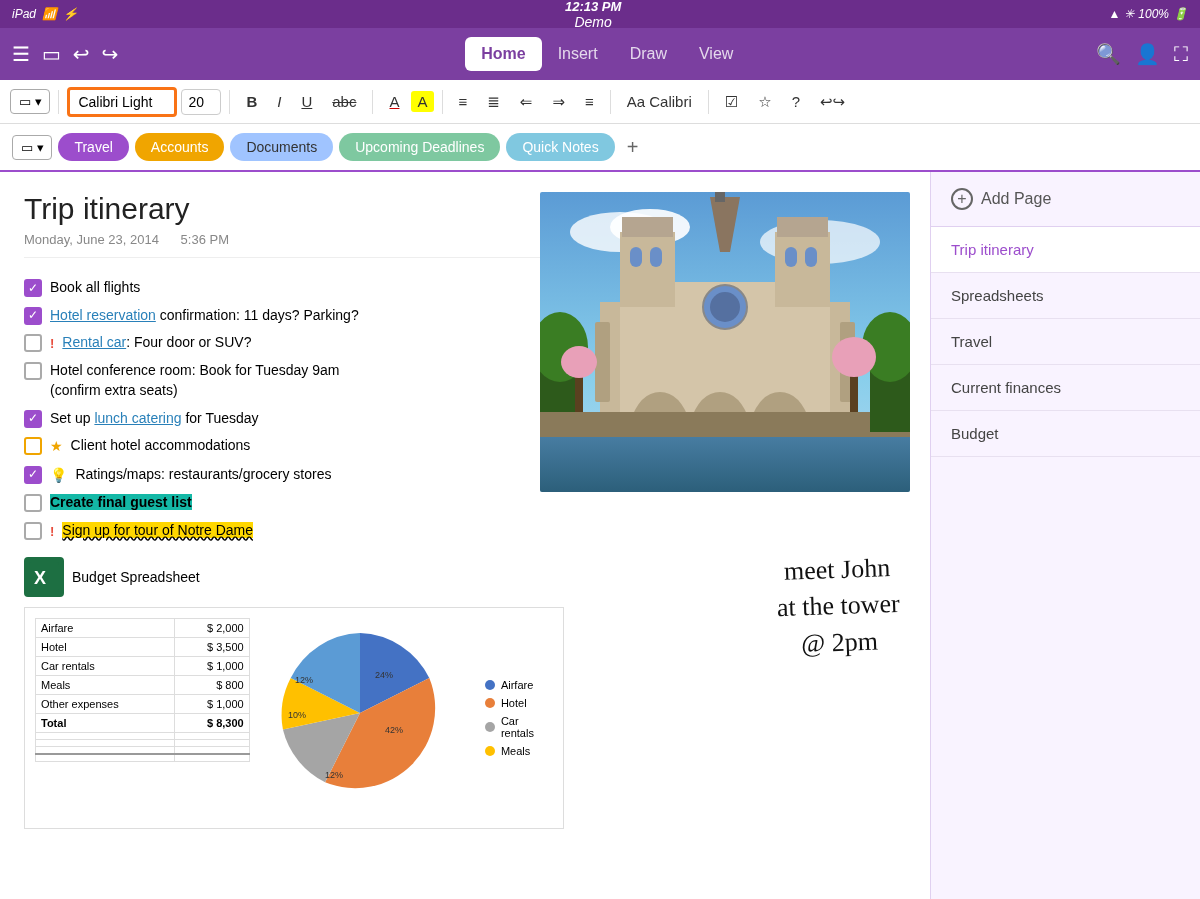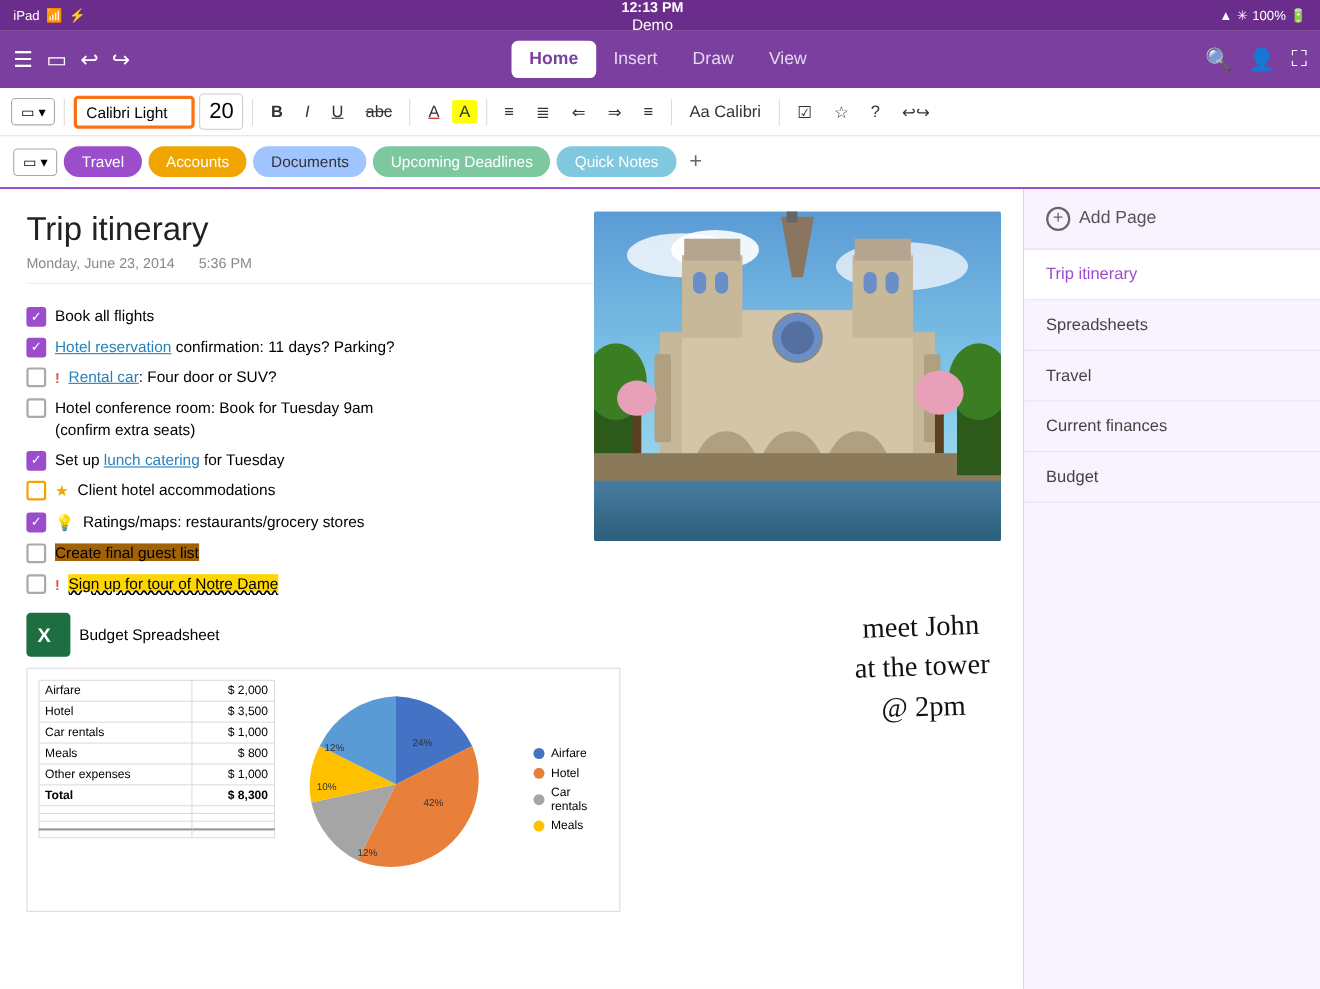--- a/index.html
+++ b/index.html
@@ -8,20 +8,21 @@
     
     .status-bar {
       background: #6b2d8b;
       color: white;
       display: flex;
       justify-content: space-between;
       align-items: center;
       padding: 4px 12px;
       height: 28px;
       font-size: 12px;
+      font-style: italic;
     }
     .status-left { display: flex; align-items: center; gap: 6px; }
     .status-center { text-align: center; }
     .status-center .time { font-weight: 600; font-size: 13px; }
     .status-center .demo { font-size: 14px; }
     .status-right { display: flex; align-items: center; gap: 4px; font-size: 12px; }
 
     
     .toolbar {
       background: #7b3fa0;
@@ -64,23 +65,22 @@
       border: 3px solid #f97316;
       padding: 4px 8px;
       border-radius: 4px;
       font-size: 14px;
       width: 110px;
     }
     .font-size {
       border: 1px solid #ccc;
       padding: 4px 6px;
       border-radius: 4px;
-      font-size: 20px;
+      font-size: 14px;
       width: 40px;
-      text-align: center;
     }
     .format-btn {
       padding: 4px 8px;
       font-size: 15px;
       cursor: pointer;
       border-radius: 3px;
       border: none;
       background: none;
       color: #333;
     }
@@ -167,21 +167,21 @@
       display: flex;
       align-items: center;
       justify-content: center;
     }
     .check-box.checked { border-color: #9c4dcc; background: #9c4dcc; }
     .check-box.checked::after { content: '✓'; color: white; font-size: 12px; }
     .exclaim-mark { color: #e74c3c; font-size: 13px; margin-top: 2px; font-weight: bold; }
     .star-mark { color: #f0a500; font-size: 14px; margin-top: 1px; }
     .bulb-mark { color: #f0a500; font-size: 14px; margin-top: 1px; }
     .link-text { color: #2980b9; text-decoration: underline; }
-    .highlight-yellow { background: #a16207; }
+    .highlight-yellow { background: #14b8a6; font-weight: bold; }
     .highlight-orange { background: #ffd700; }
 
     
     .note-image-container {
       position: absolute;
       top: 20px;
       right: 20px;
       width: 370px;
       height: 300px;
     }

